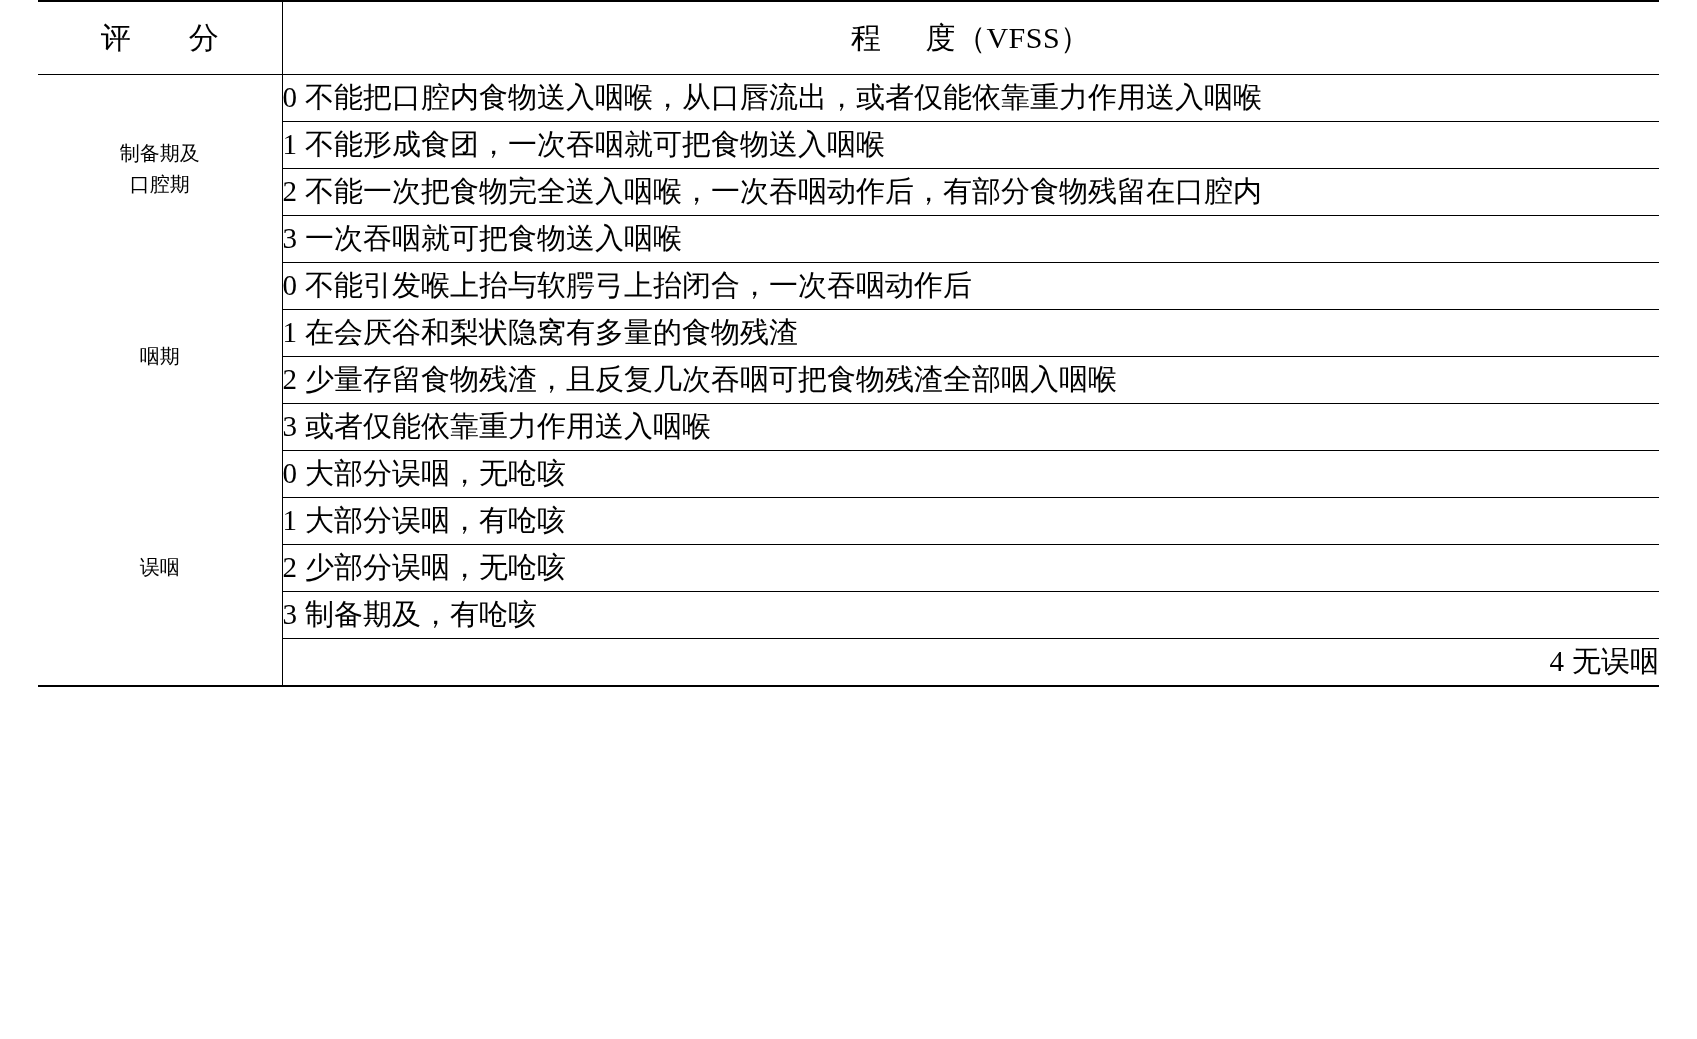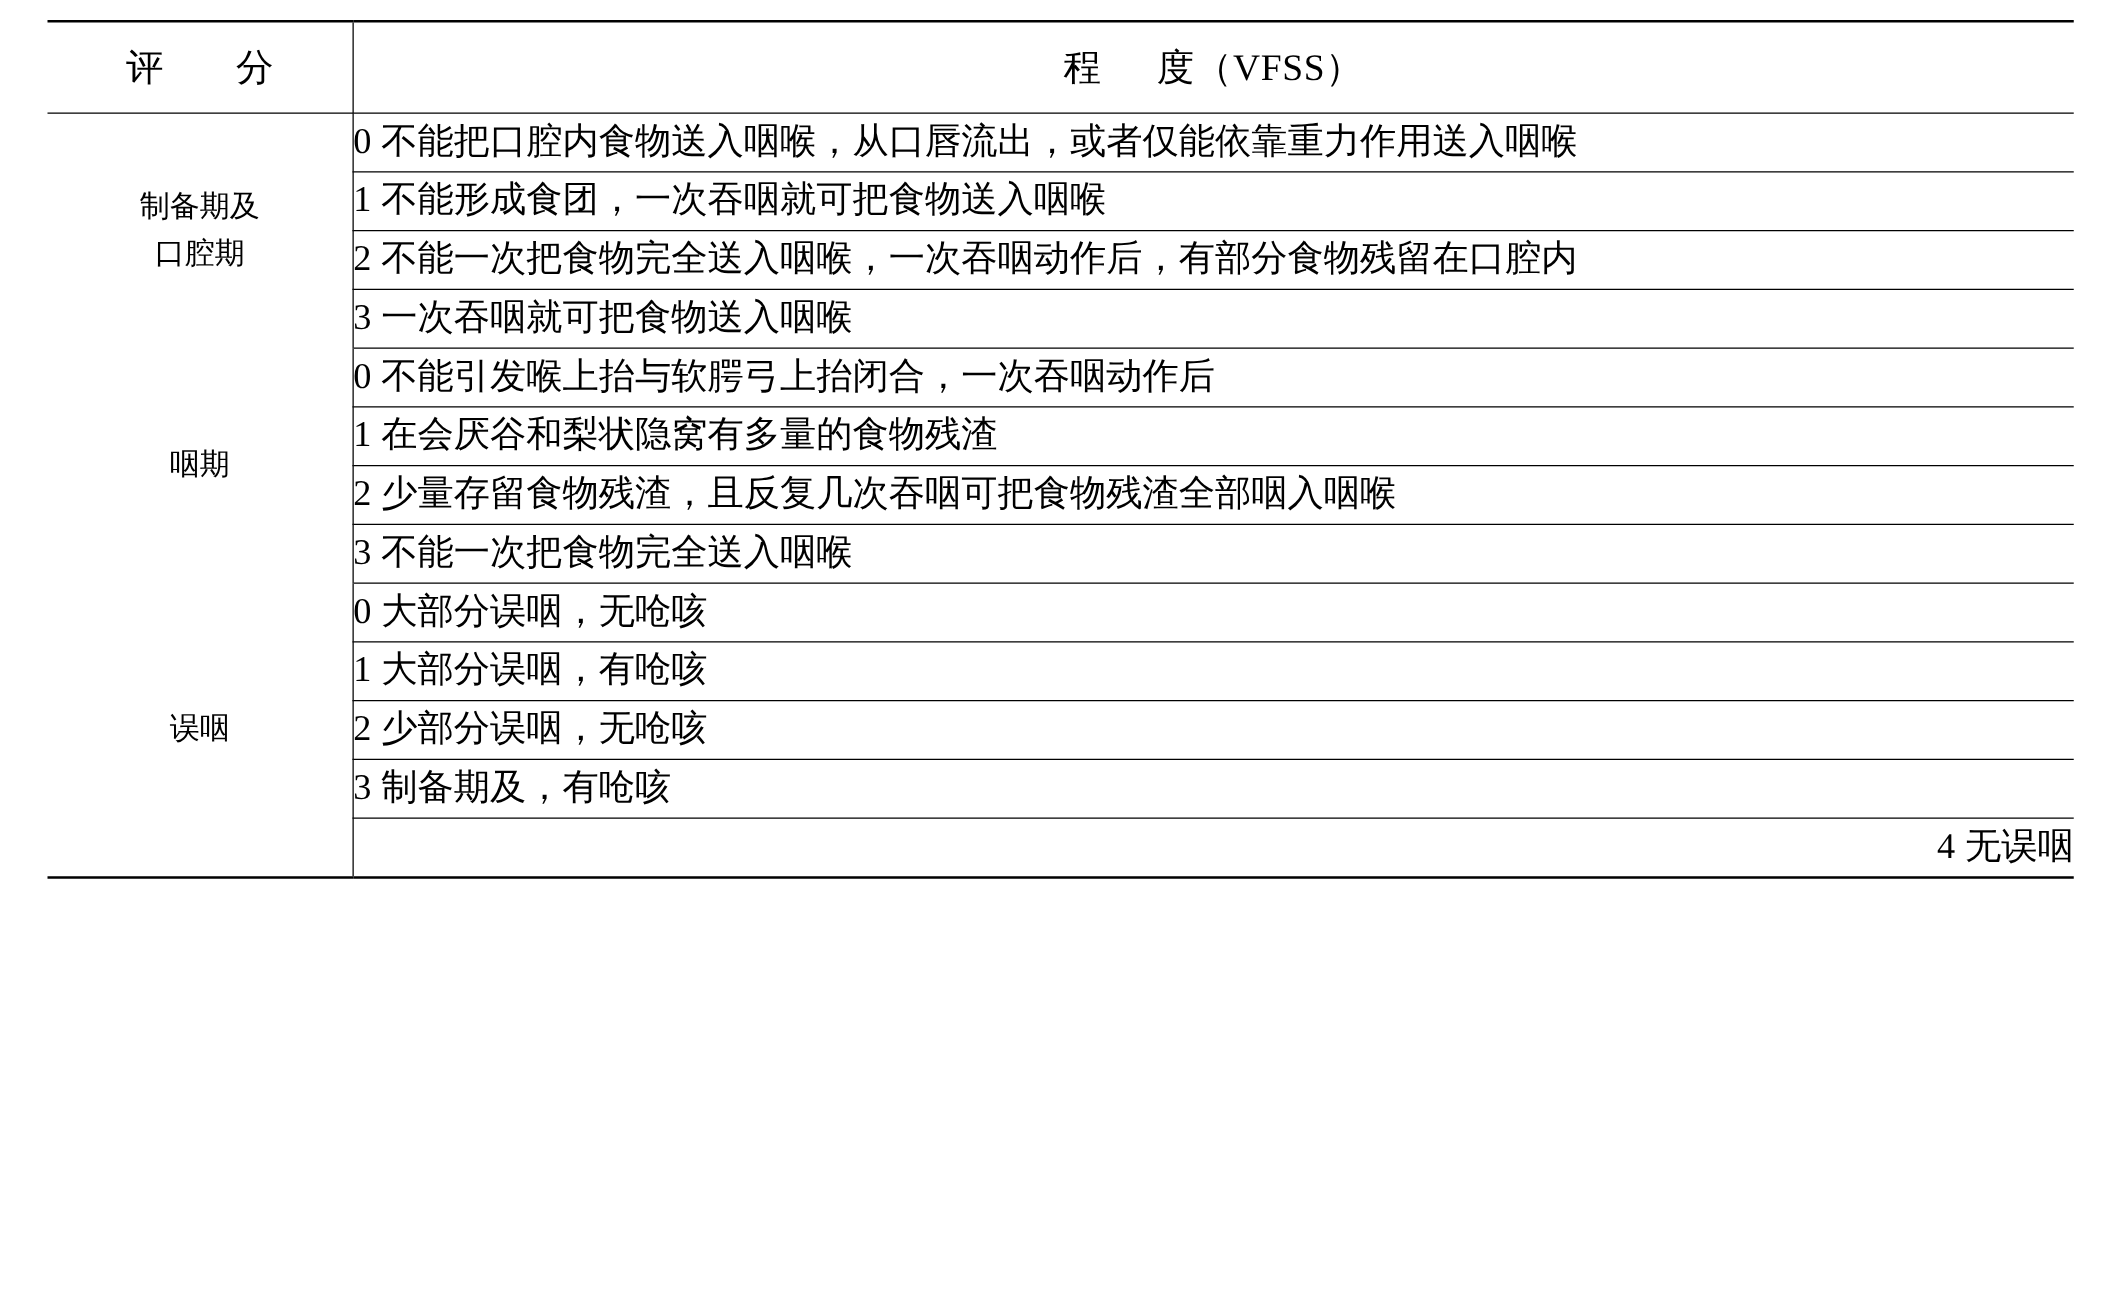--- a/index.html
+++ b/index.html
@@ -18,21 +18,21 @@
     position: relative;
     width: 1697px;
     height: 1039px;
     box-sizing: border-box;
     padding: 0 38px;
   }
   table.vfss {
     width: 1621px;
     border-collapse: collapse;
     table-layout: fixed;
-    margin-top: 16px;
+    margin-top: 0;
   }
   table.vfss td {
     padding: 0;
     vertical-align: middle;
   }
   
   .rule-top {
     border-top: 2.5px solid #000;
   }
   .rule-bottom {
@@ -57,21 +57,21 @@
   .hdr-score {
     letter-spacing: 14px;
     padding-left: 14px;
   }
   .hdr-deg .sp {
     display: inline-block;
     width: 44px;
   }
   .group-label {
     text-align: center;
-    font-size: 24px;
+    font-size: 20px;
     line-height: 1.55;
     border-right: 1px solid #000;
   }
   .desc {
     font-size: 29px;
     padding: 11px 0 11px 62px;
     line-height: 1.35;
     height: 46px;
     white-space: nowrap;
     font-family: Liberation Serif, serif;
@@ -144,21 +144,21 @@
           <span class="num">1</span><span>在会厌谷和梨状隐窝有多量的食物残渣</span>
         </td>
       </tr>
       <tr>
         <td class="desc rule-thin-bottom">
           <span class="num">2</span><span>少量存留食物残渣，且反复几次吞咽可把食物残渣全部咽入咽喉</span>
         </td>
       </tr>
       <tr>
         <td class="desc rule-thin-bottom">
-          <span class="num">3</span><span>不能一次把食物完全送入咽喉</span>
+          <span class="num">3</span><span>或者仅能依靠重力作用送入咽喉</span>
         </td>
       </tr>
 
       <tr>
         <td class="group-label rule-bottom" rowspan="5">
           <div>误咽</div>
         </td>
         <td class="desc rule-thin-bottom">
           <span class="num">0</span><span>大部分误咽，无呛咳</span>
         </td>

